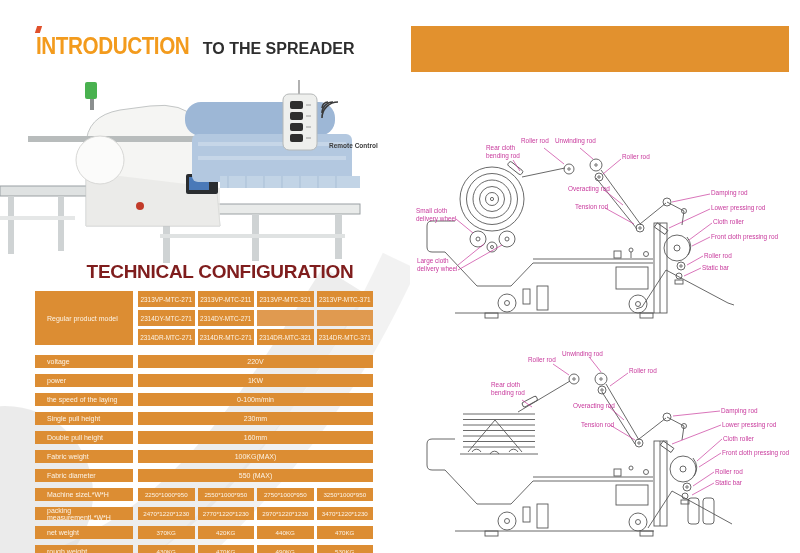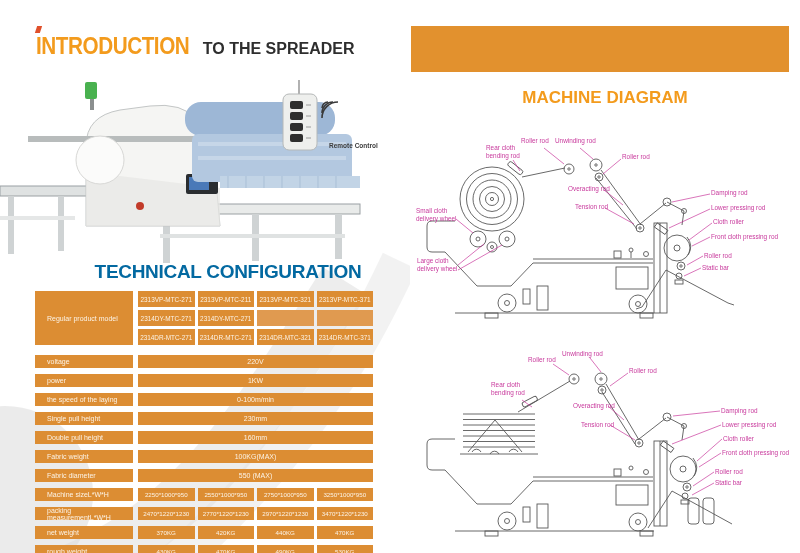--- a/index.html
+++ b/index.html
@@ -9,22 +9,22 @@
   .left-page  { position:absolute; left:0;   top:0; width:410px; height:553px; }
   .right-page { position:absolute; left:410px; top:0; width:390px; height:553px; }
 
   
   .corner-mark { position:absolute; left:36px; top:0; width:5px; height:7px;
                  background:#e0502b; transform:skewX(-18deg); }
   .intro-header { position:absolute; left:36px; top:7px; white-space:nowrap; }
   .intro-accent { display:inline-block; font-size:23px; font-weight:bold; color:#F39B1D;
                   letter-spacing:-.5px; transform:scaleX(.9); transform-origin:left; }
   .intro-rest { font-size:16px; font-weight:bold; color:#2e2e2e; margin-left:-8px; }
-  .tech-title { position:absolute; top:235px; left:38px; width:380px; text-align:center;
-                font-size:19px; font-weight:bold; color:#0369a1; letter-spacing:-.3px; }
+  .tech-title { position:absolute; top:235px; left:30px; width:380px; text-align:center;
+                font-size:19px; font-weight:bold; color:#7f1d1d; letter-spacing:-.3px; }
   .remote-label { position:absolute; left:329px; top:116px; font-size:6.5px;
                   font-weight:bold; color:#3c3c3c; }
 
   
   .photo { position:absolute; left:0; top:50px; width:390px; height:187px; }
   .watermark { position:absolute; left:0; top:0; width:410px; height:553px; z-index:0; }
 
   
   .spec-table { position:absolute; left:35px; top:265px; width:338px; z-index:1; }
   .model-block { display:flex; height:54px; margin-bottom:10px; }
@@ -218,21 +218,20 @@
           <div class="t-cell">470KG</div>
           <div class="t-cell">490KG</div>
           <div class="t-cell">530KG</div>
         </div>
       </div>
     </div>
   </div>
 
   <div class="right-page">
     <div class="banner"></div>
-    <div class="diagram-title">MACHINE DIAGRAM</div>
 
     <svg class="dsvg dsvg-top" width="390" height="212" viewBox="0 0 390 212">
       <g class="art">
 
         <circle cx="82" cy="68" r="32"></circle>
           <circle cx="82" cy="68" r="25.5"></circle>
         <circle cx="82" cy="68" r="19"></circle>
           <circle cx="82" cy="68" r="12.5"></circle>
         <circle cx="82" cy="68" r="6.5"></circle>
           <circle cx="82" cy="68" r="1.6"></circle>

